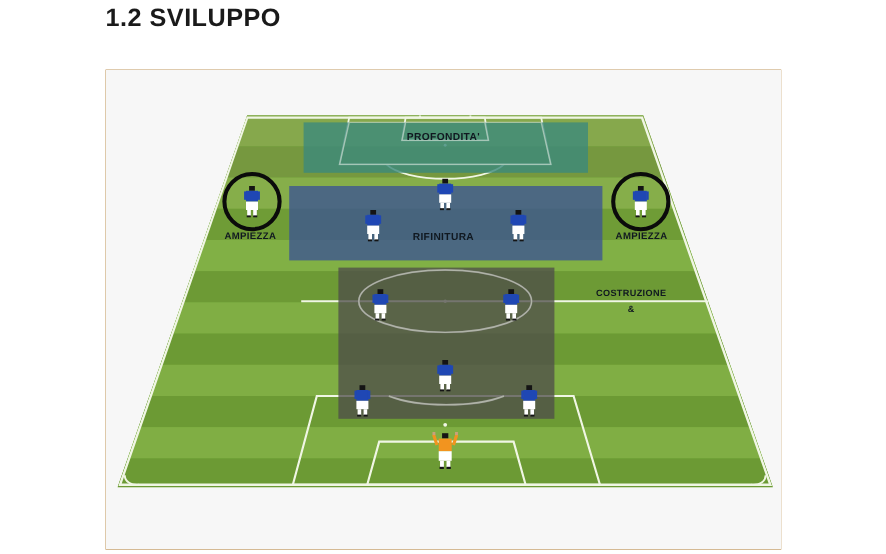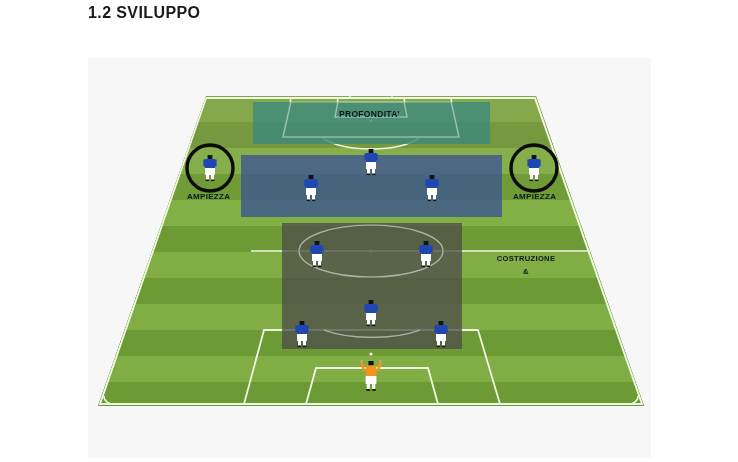--- a/index.html
+++ b/index.html
@@ -13,21 +13,21 @@
     position: relative;
     font-family: "Liberation Sans", sans-serif;
     overflow: hidden;
   }
 
   
   #page-title {
     position: absolute;
     left: 88px;
     top: 4px;
-    font-size: 16px;
+    font-size: 21px;
     font-weight: bold;
     letter-spacing: 0.4px;
     color: #1a1a1a;
     white-space: nowrap;
   }
 
   
   #figure {
     position: absolute;
     left: 88px;
@@ -79,21 +79,20 @@
     top: 134px;
     font-size: 8px;
   }
   #label-costruzione {
     left: 373px;
     top: 180px;
     font-size: 7.6px;
     line-height: 13px;
     text-align: center;
     width: 130px;
-    margin-top: 14px;
   }
   #label-costruzione .amp {
     display: block;
   }
 </style>
 </head>
 <body>
 
 <div id="page-title">1.2 SVILUPPO</div>
 
@@ -318,20 +317,21 @@
         <rect x="-4.3" y="8" width="3.2" height="5.5" fill="#ffffff"></rect>
         <rect x="1.1" y="8" width="3.2" height="5.5" fill="#ffffff"></rect>
         <rect x="-4.7" y="13" width="3.6" height="1.8" fill="#141414"></rect>
         <rect x="1.1" y="13" width="3.6" height="1.8" fill="#141414"></rect>
       </g>
     </g>
   </svg>
 
   <div class="zone-label" id="label-profondita">PROFONDITA'</div>
 
+  <div class="zone-label" id="label-rifinitura">RIFINITURA</div>
 
   <div class="zone-label" id="label-ampiezza-left">AMPIEZZA</div>
 
   <div class="zone-label" id="label-ampiezza-right">AMPIEZZA</div>
 
   <div class="zone-label" id="label-costruzione">
     <span class="amp">COSTRUZIONE</span>
     <span class="amp">&amp;</span>
   </div>
 

